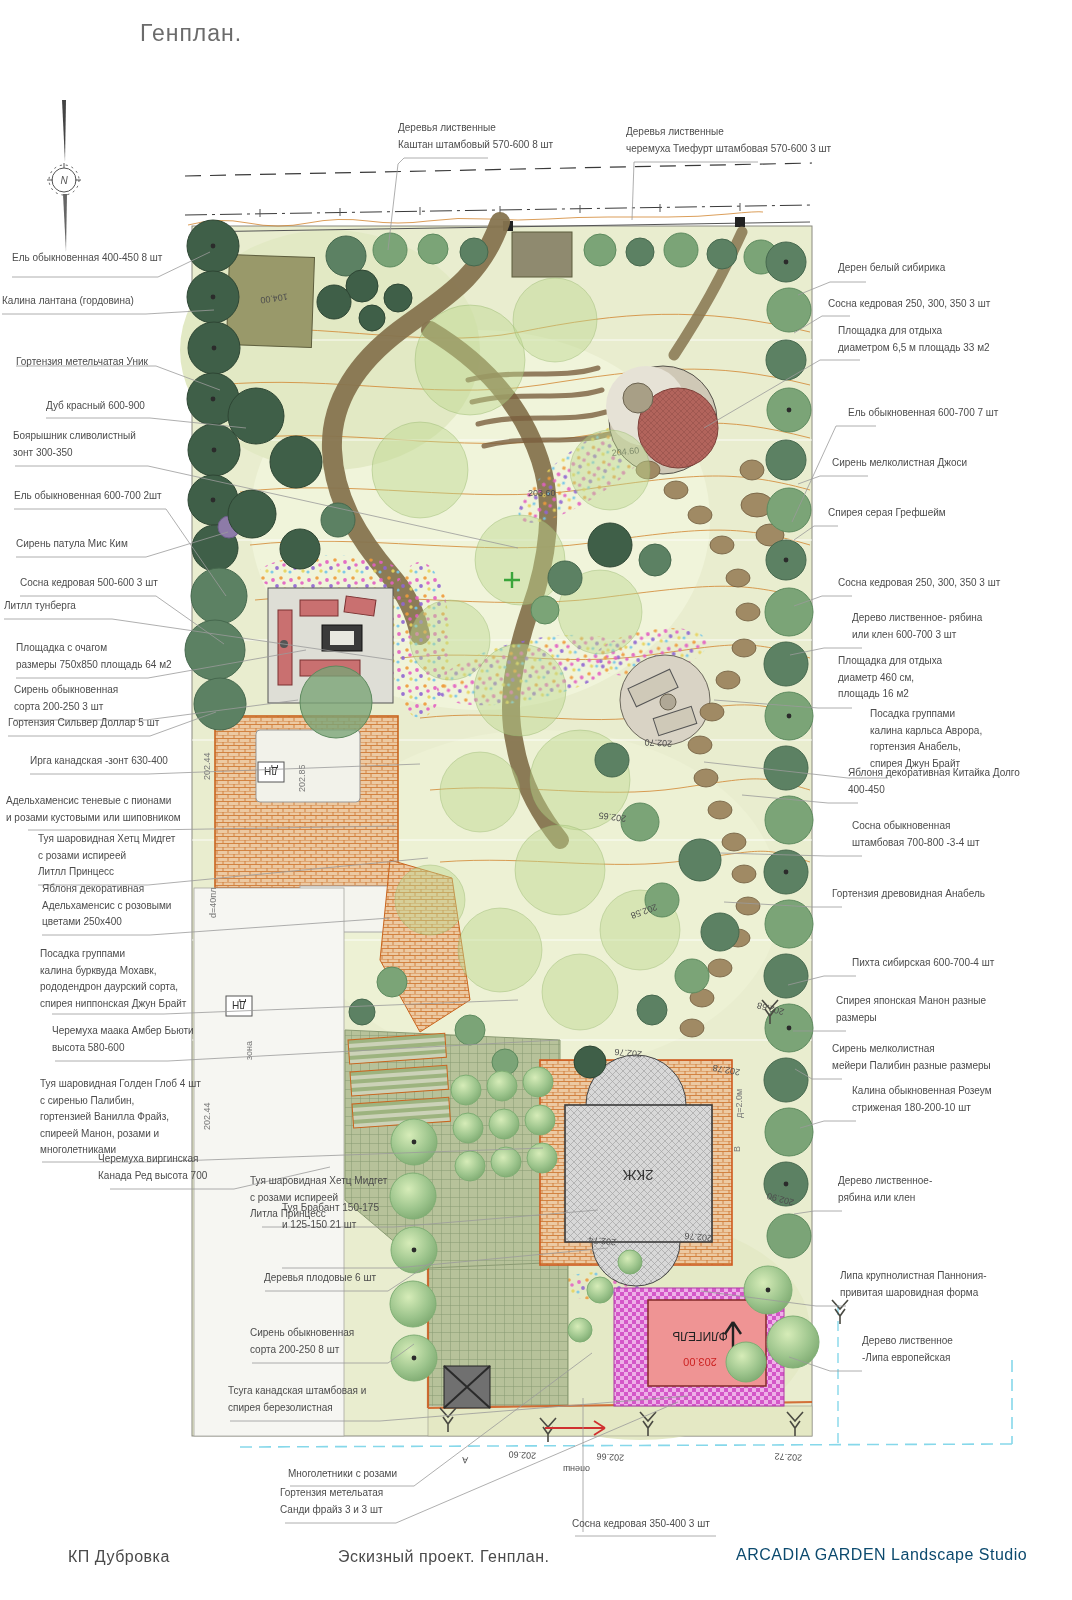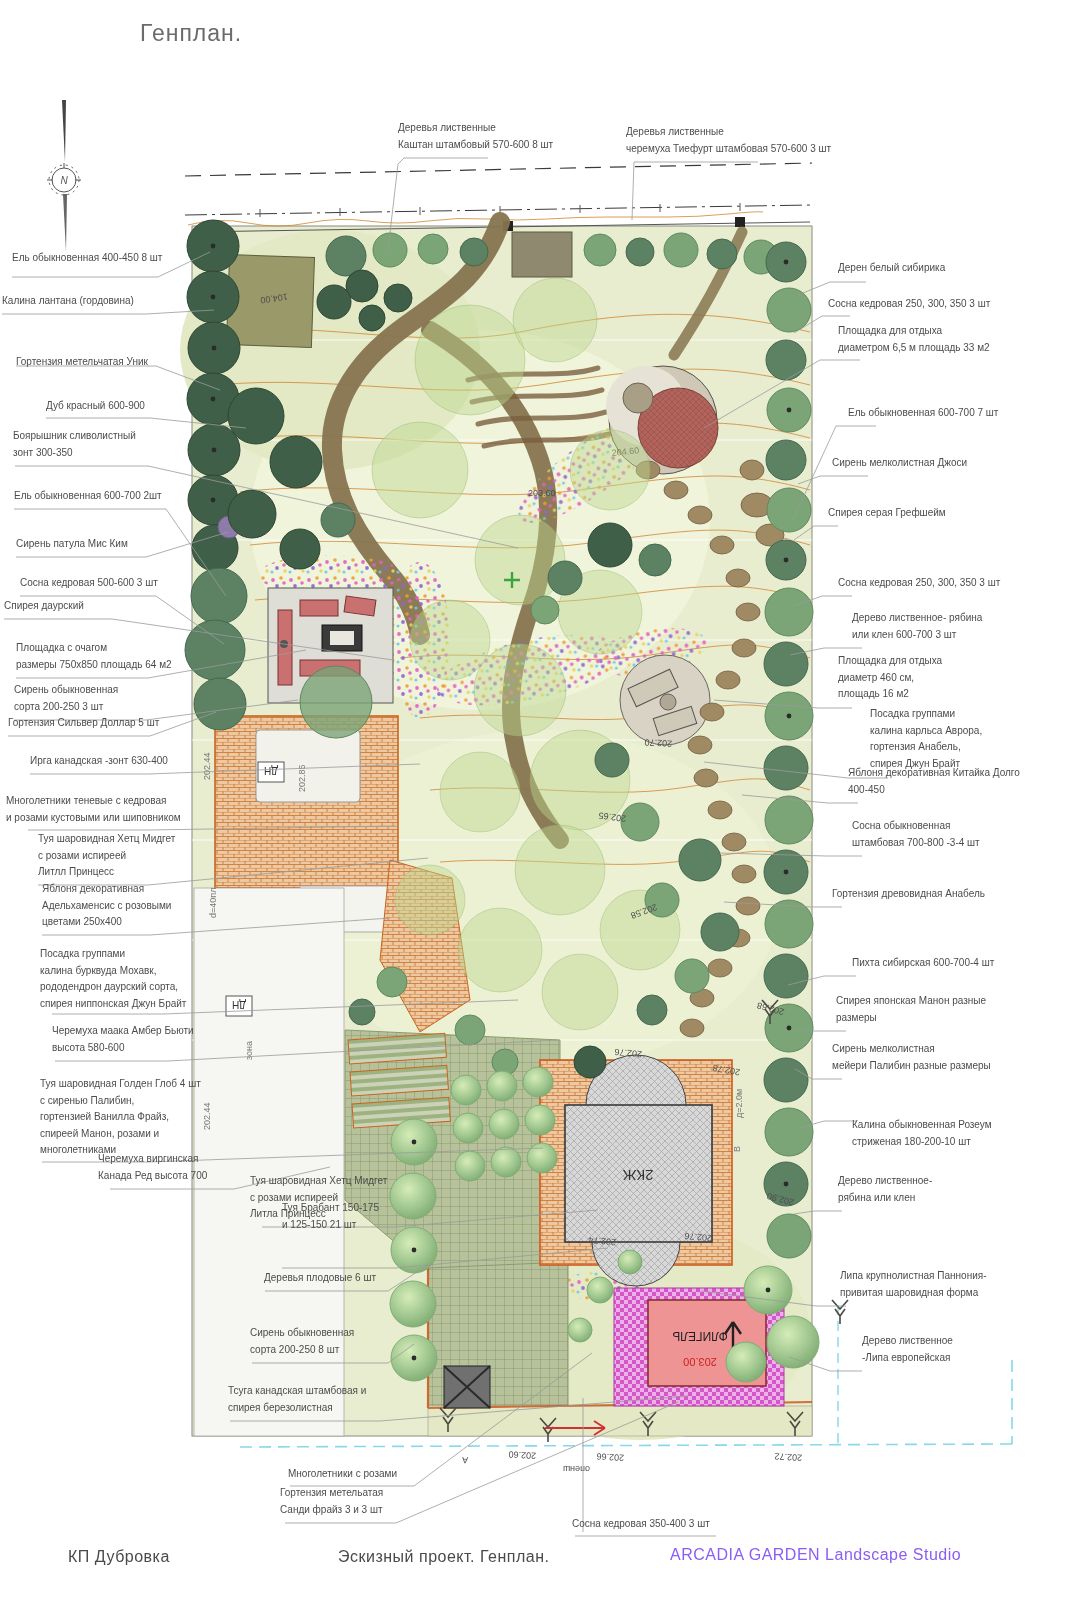--- a/index.html
+++ b/index.html
@@ -480,28 +480,28 @@
 
 <div class="lbl" style="left:12px;top:250px">Ель обыкновенная 400-450 8 шт</div>
 <div class="lbl" style="left:2px;top:293px">Калина лантана (гордовина)</div>
 <div class="lbl" style="left:16px;top:354px">Гортензия метельчатая Уник</div>
 <div class="lbl" style="left:46px;top:398px">Дуб красный  600-900</div>
 <div class="lbl" style="left:13px;top:428px">Боярышник сливолистный
 зонт 300-350</div>
 <div class="lbl" style="left:14px;top:488px">Ель обыкновенная 600-700 2шт</div>
 <div class="lbl" style="left:16px;top:536px">Сирень патула Мис Ким</div>
 <div class="lbl" style="left:20px;top:575px">Сосна кедровая 500-600 3 шт</div>
-<div class="lbl" style="left:4px;top:598px">Спирея даурский</div>
+<div class="lbl" style="left:4px;top:598px">Литлл тунберга</div>
 <div class="lbl" style="left:16px;top:640px">Площадка с очагом
 размеры 750х850 площадь 64 м2</div>
 <div class="lbl" style="left:14px;top:682px">Сирень обыкновенная
 сорта 200-250 3 шт</div>
 <div class="lbl" style="left:8px;top:715px">Гортензия Сильвер Доллар 5 шт</div>
 <div class="lbl" style="left:30px;top:753px">Ирга канадская -зонт 630-400</div>
-<div class="lbl" style="left:6px;top:793px">Многолетники теневые с кедровая
+<div class="lbl" style="left:6px;top:793px">Адельхаменсис теневые с пионами
 и розами кустовыми или шиповником</div>
 <div class="lbl" style="left:38px;top:831px">Туя шаровидная Хетц Мидгет
 с розами испиреей
 Литлл Принцесс</div>
 <div class="lbl" style="left:42px;top:881px">Яблоня декоративная
 Адельхаменсис с розовыми
 цветами 250х400</div>
 <div class="lbl" style="left:40px;top:946px">Посадка группами
 калина бурквуда Мохавк,
 рододендрон даурский сорта,
@@ -550,24 +550,24 @@
 <div class="lbl" style="left:848px;top:765px">Яблоня декоративная Китайка Долго
 400-450</div>
 <div class="lbl" style="left:852px;top:818px">Сосна обыкновенная
 штамбовая  700-800 -3-4  шт</div>
 <div class="lbl" style="left:832px;top:886px">Гортензия древовидная Анабель</div>
 <div class="lbl" style="left:852px;top:955px">Пихта сибирская 600-700-4 шт</div>
 <div class="lbl" style="left:836px;top:993px">Спирея японская Манон разные
 размеры</div>
 <div class="lbl" style="left:832px;top:1041px">Сирень мелколистная
 мейери Палибин разные размеры</div>
-<div class="lbl" style="left:852px;top:1117px">Калина обыкновенная Розеум
+<div class="lbl" style="left:852px;top:1083px">Калина обыкновенная Розеум
 стриженая 180-200-10 шт</div>
 <div class="lbl" style="left:838px;top:1173px">Дерево лиственное-
 рябина или клен</div>
 <div class="lbl" style="left:840px;top:1268px">Липа крупнолистная Паннония-
 привитая шаровидная форма</div>
 <div class="lbl" style="left:862px;top:1333px">Дерево лиственное
 -Липа европейская</div>
 
 <div class="ftr" style="left:68px;top:1548px">КП Дубровка</div>
 <div class="ftr" style="left:338px;top:1548px">Эскизный проект. Генплан.</div>
-<div class="ftr" style="left:670px;top:1546px;color:#8b5cf6">ARCADIA GARDEN  Landscape Studio</div>
+<div class="ftr" style="left:736px;top:1546px;color:#0c4a6e">ARCADIA GARDEN  Landscape Studio</div>
 
 </body></html>

